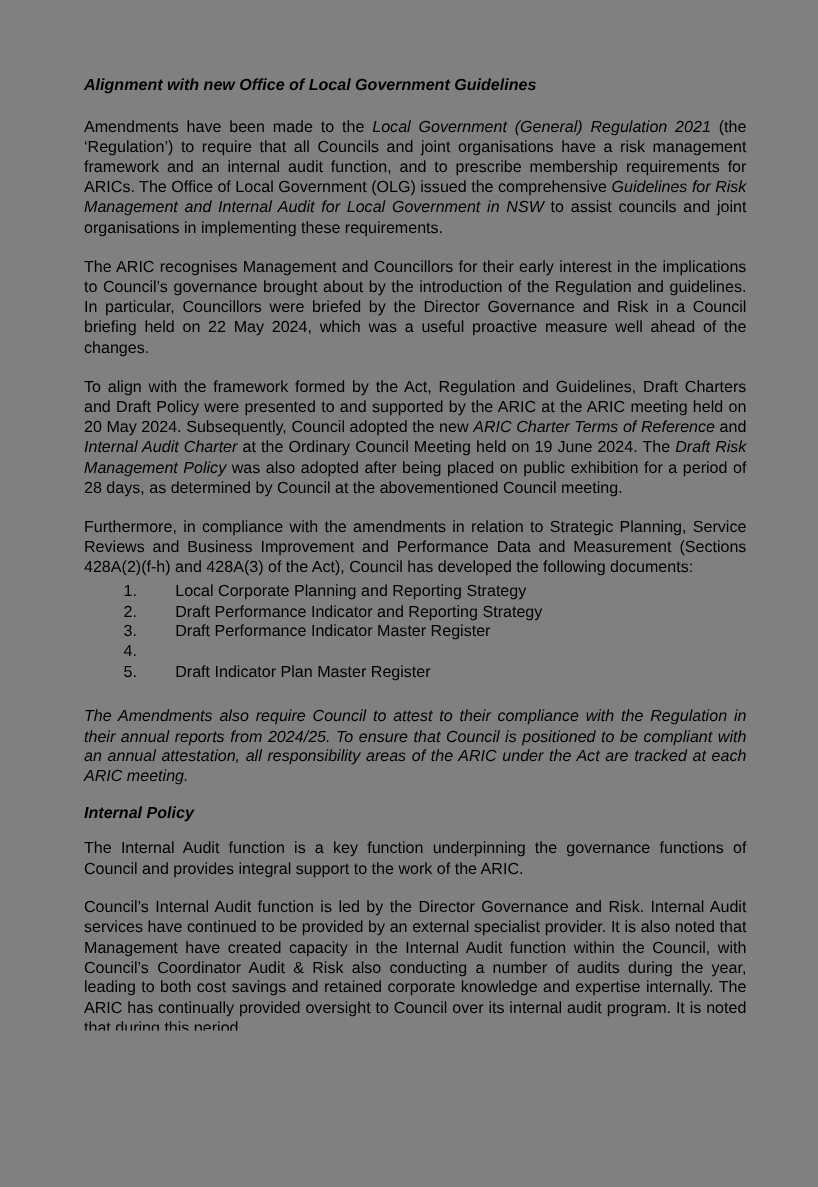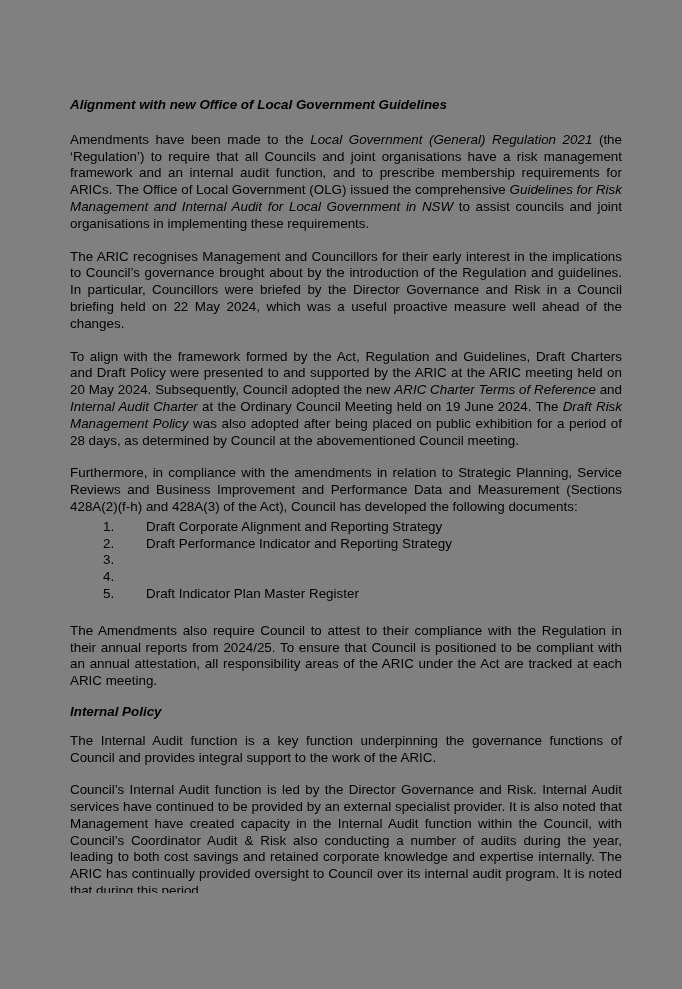--- a/index.html
+++ b/index.html
@@ -12,41 +12,41 @@
     width: 682px;
     height: 859px;
     background: #808080;
     box-sizing: border-box;
     padding: 63px 60px 0 70px;
     font-family: "Liberation Sans", sans-serif;
     font-size: 13.4px;
     line-height: 16.8px;
     color: #000000;
     overflow: hidden;
-    margin-top: 34px;
   }
   .doc-heading {
     font-size: 13.4px;
     font-weight: bold;
     font-style: italic;
     margin: 0 0 18px 0;
     text-align: left;
   }
   .doc-heading.h2 {
     margin: 0 0 12px 0;
   }
   p.body-para {
     margin: 0 0 16px 0;
     text-align: justify;
   }
   p.body-para.tight {
     margin-bottom: 3px;
   }
   p.body-para.pre-heading {
     margin-bottom: 14px;
+    font-style: italic;
   }
   ol.doc-list {
     list-style: none;
     margin: 0 0 20px 0;
     padding: 0;
   }
   ol.doc-list li {
     display: flex;
     text-align: left;
   }
@@ -71,28 +71,29 @@
 
   <p class="body-para">The ARIC recognises Management and Councillors for their early interest in the implications to Council’s governance brought about by the introduction of the Regulation and guidelines. In particular, Councillors were briefed by the Director Governance and Risk in a Council briefing held on 22 May 2024, which was a useful proactive measure well ahead of the changes.</p>
 
   <p class="body-para"><span>To align with the framework formed by the Act, Regulation and Guidelines, Draft Charters and Draft Policy were presented to and supported by the ARIC at the ARIC meeting held on 20 May 2024. Subsequently, Council adopted the new </span><i>ARIC Charter Terms of Reference</i><span> and </span><i>Internal Audit Charter</i><span> at the Ordinary Council Meeting held on 19 June 2024. The </span><i>Draft Risk Management Policy</i><span> was also adopted after being placed on public exhibition for a period of 28 days, as determined by Council at the abovementioned Council meeting.</span></p>
 
   <p class="body-para tight">Furthermore, in compliance with the amendments in relation to Strategic Planning, Service Reviews and Business Improvement and Performance Data and Measurement (Sections 428A(2)(f-h) and 428A(3) of the Act), Council has developed the following documents:</p>
 
   <ol class="doc-list">
     <li>
       <span class="li-num">1.</span>
-      <span class="li-text">Draft Corporate Alignment and Reporting Strategy</span>
+      <span class="li-text">Local Corporate Planning and Reporting Strategy</span>
     </li>
     <li>
       <span class="li-num">2.</span>
       <span class="li-text">Draft Performance Indicator and Reporting Strategy</span>
     </li>
     <li>
       <span class="li-num">3.</span>
+      <span class="li-text">Draft Performance Indicator Master Register</span>
     </li>
     <li>
       <span class="li-num">4.</span>
     </li>
     <li>
       <span class="li-num">5.</span>
       <span class="li-text">Draft Indicator Plan Master Register</span>
     </li>
   </ol>
 

